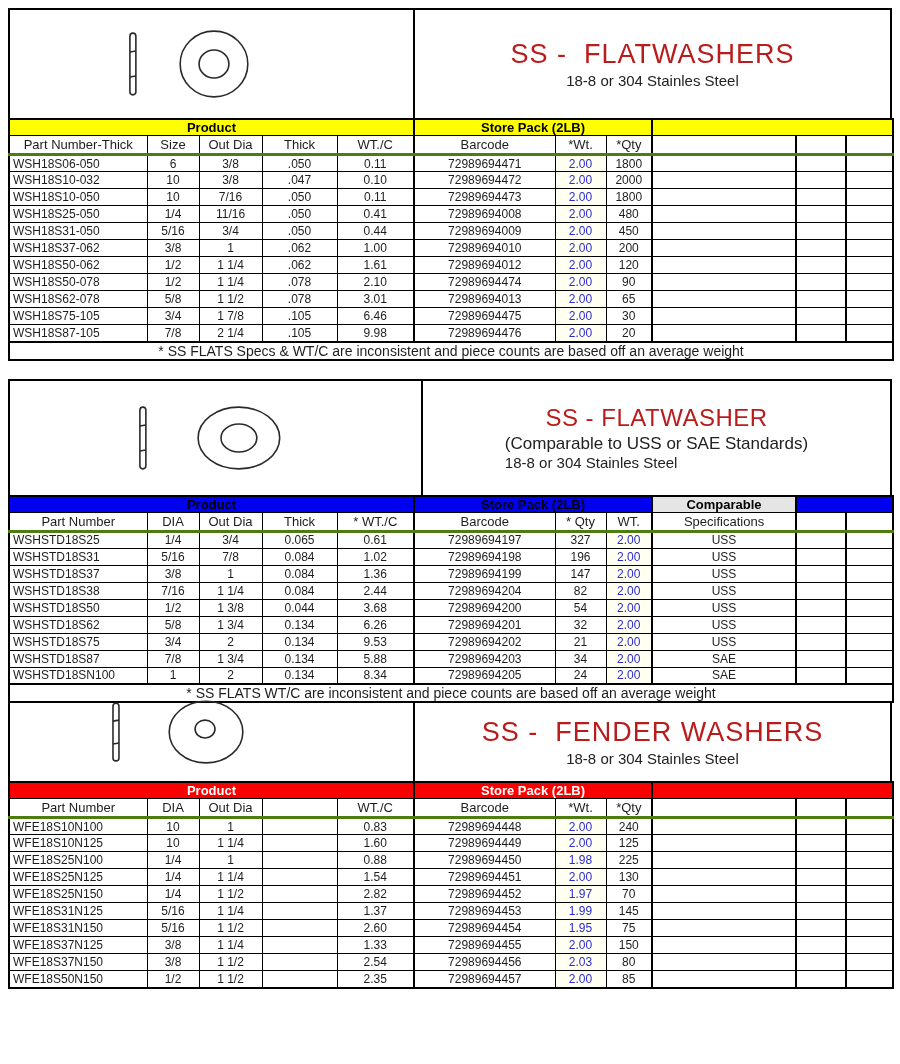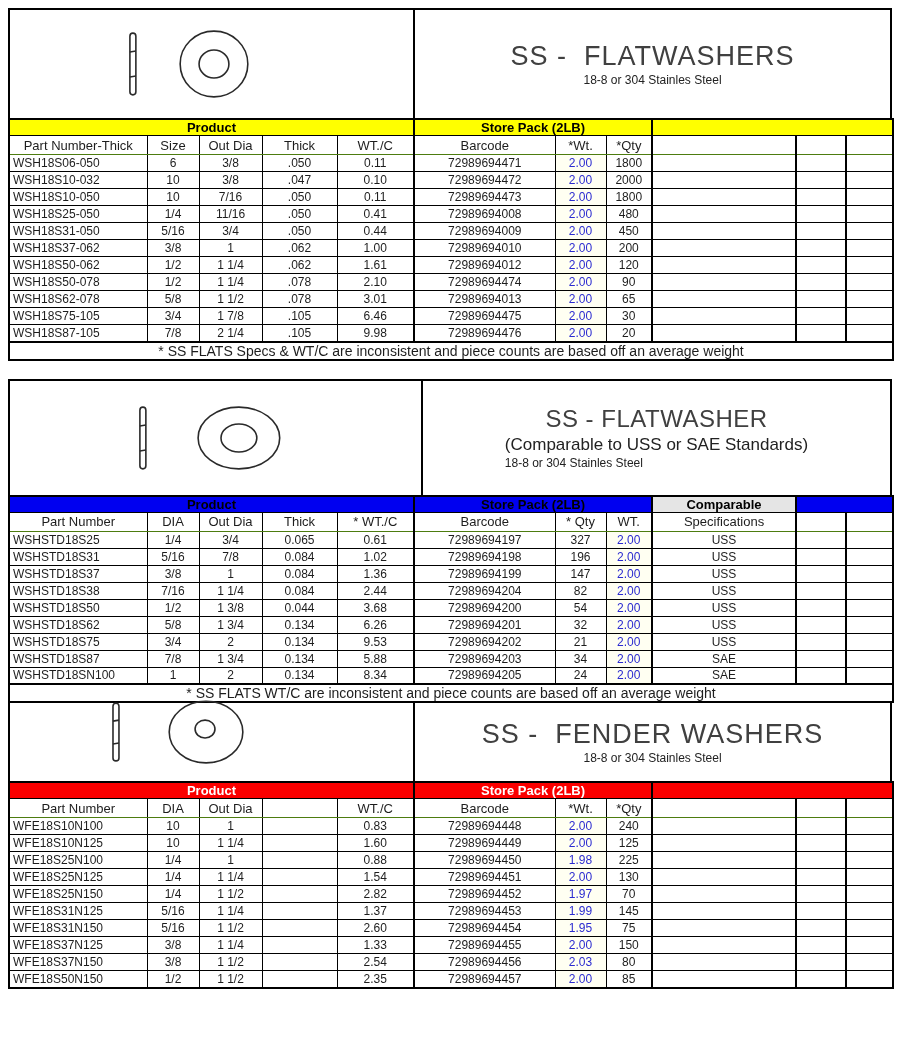--- a/index.html
+++ b/index.html
@@ -14,31 +14,31 @@
   .block-gap { height:18px; }
 
   
   .block-header { display:flex; border:2px solid #000; border-bottom:none; background:#fff; }
   .block--3 .block-header { border-top:none; }
   .block--1 .block-header { height:110px; }
   .block--2 .block-header { height:116px;padding-left:8px; }
   .block--3 .block-header { height:78px; }
   .img-cell { width:405px; border-right:2px solid #000; display:flex; align-items:center; justify-content:flex-start; }
   .title-cell { flex:1; display:flex; flex-direction:column; justify-content:center; align-items:center; line-height:1.25; }
-  .block-title { font-size:27px; letter-spacing:1px; color:#404040; white-space:pre; }
+  .block-title { font-size:27px; letter-spacing:1px; color:#b91c1c; white-space:pre; }
   .block--2 .block-title { font-size:24px; letter-spacing:0.5px; }
-  .subtitle { font-size:12px; color:#222; }
+  .subtitle { font-size:15px; color:#222; }
   .block--2 .subtitle-group .subtitle:first-child { font-size:17px; }
 
   
   table { border-collapse:collapse; table-layout:fixed; width:884px; border:2px solid #000; }
   td, th { border:1px solid #000; padding:0 3px; height:17px; font-size:12px;
            white-space:nowrap; overflow:hidden; font-weight:normal; }
   tr.band td { height:16px; font-weight:bold; font-size:13px; text-align:center; padding:0; }
-  tr.colhead th { height:19px; font-size:13px; text-align:center; border-bottom:1px solid #4d7c0f; }
+  tr.colhead th { height:19px; font-size:13px; text-align:center; border-bottom:3px solid #4d7c0f; }
   td.part { text-align:left; }
   td.c { text-align:center; }
   td.wt-blue { color:#2b2bd0; background:#fffff2; }
   .bl2 { border-left-width:2px !important; }
   tr.foot td { font-size:14px; text-align:center; height:17px; border-top:2px solid #000; }
 
   svg .ln { stroke:#2a2a2a; stroke-width:1.6; fill:none; }
   svg .fl { stroke:#2a2a2a; stroke-width:1.6; fill:#ffffff; }
 </style>
 </head>

